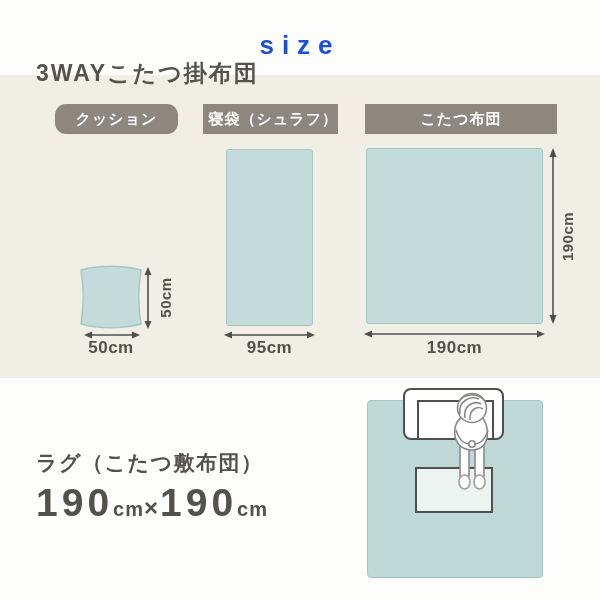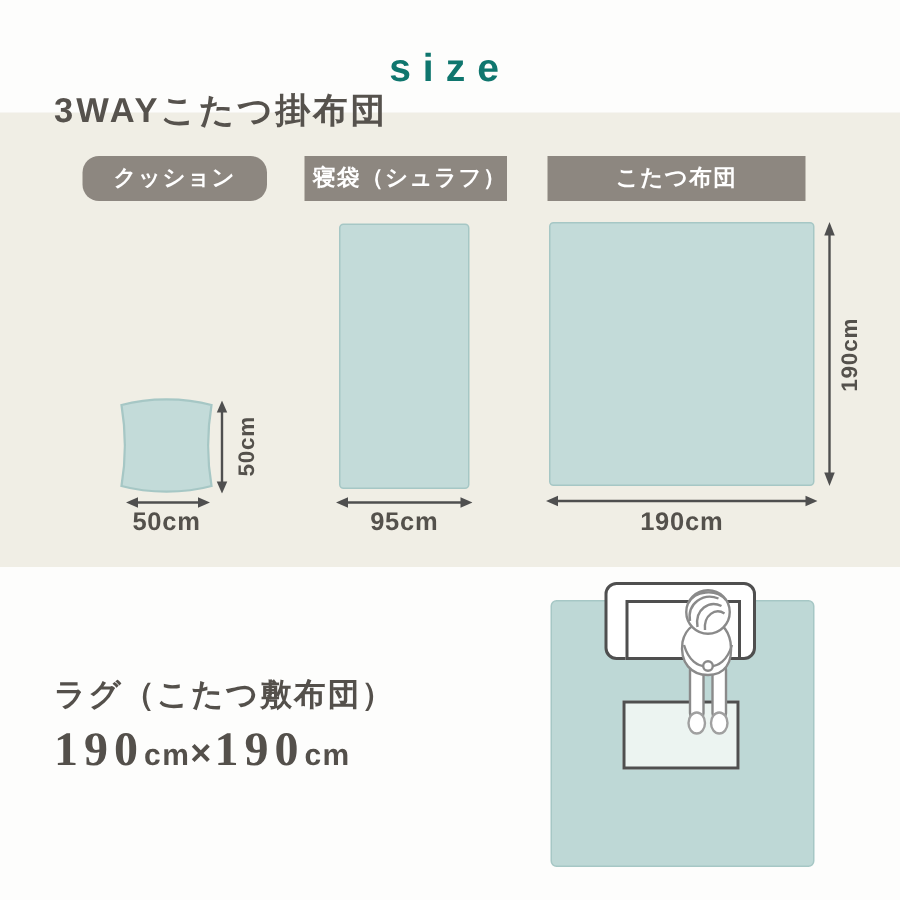--- a/index.html
+++ b/index.html
@@ -1,34 +1,34 @@
 <!DOCTYPE html>
 <html><head>
 <meta charset="utf-8">
 <style>
   * { margin:0; padding:0; box-sizing:border-box; }
   body { font-family:"Liberation Sans","DejaVu Sans",sans-serif; background:#ffffff; }
   #page { position:relative; width:600px; height:600px; background:#fdfdfc; overflow:hidden; }
 
   .size-title { position:absolute; top:30px; left:0; width:100%; text-align:center;
-    font-size:26px; font-weight:bold; letter-spacing:8px; color:#0f766e; }
+    font-size:26px; font-weight:bold; letter-spacing:8px; color:#1d4ed8; }
   .unit-note { position:absolute; top:38px; right:20px; font-size:13px;
     letter-spacing:1px; color:#55524e; }
   .futon-heading { position:absolute; top:58px; left:36px; font-size:23px;
     font-weight:bold; letter-spacing:2px; color:#56524d; z-index:2;text-align:center; }
 
   .beige-panel { position:absolute; top:75px; left:0; width:600px; height:303px;
     background:#f0eee5; z-index:0; }
 
   .badge { position:absolute; top:104px; height:30px; background:#8d8780; color:#ffffff;
     font-size:15px; font-weight:bold; letter-spacing:1px; text-align:center;
     line-height:30px; z-index:1; }
   .badge-cushion { left:55px; width:123px;border-radius:11px; }
   .badge-sleepbag { left:203px; width:135px;text-align:right; }
-  .badge-futon { left:365px; width:172px; }
+  .badge-futon { left:365px; width:192px; }
 
   .abs { position:absolute; z-index:1; }
 
   .teal-rect { position:absolute; background:#c3dbd9; border:1px solid #a6c7c5;
     border-radius:3px; z-index:1; }
   .rect-sleepbag { left:226px; top:149px; width:87px; height:177px; }
   .rect-futon { left:366px; top:148px; width:177px; height:176px; }
 
   .dim { position:absolute; color:#54514c; font-size:17px; font-weight:bold;
     letter-spacing:0.5px; text-align:center; z-index:1; }
@@ -36,21 +36,21 @@
   .dim-cushion-w { left:83px; top:338px; width:56px; }
   .dim-cushion-h { left:135px; top:289px; }
   .dim-sleepbag-w { left:226px; top:338px; width:87px; }
   .dim-futon-w { left:366px; top:338px; width:177px; }
   .dim-futon-h { left:537px; top:228px; }
 
   
   .rug-heading { position:absolute; top:449px; left:36px; font-size:21px;
     letter-spacing:1.5px; color:#54504b; font-weight:bold; }
   .rug-size { position:absolute; top:481px; left:36px; color:#54504b; font-weight:bold; }
-  .rug-size .num { font-size:32px; letter-spacing:4px;font-family:Liberation Serif, serif; }
+  .rug-size .num { font-size:39px; letter-spacing:4px; }
   .rug-size .unit { font-size:20px; letter-spacing:1px;margin-top:44px; }
   .rug-size .times { font-size:24px; letter-spacing:2px; }
 
   .rug-shape { position:absolute; left:367px; top:400px; width:176px; height:178px;
     background:#bed8d6; border:1px solid #a6c7c5; border-radius:4px; z-index:1; }
   .sofa-shape { position:absolute; left:403px; top:388px; width:101px; height:52px;
     background:#ffffff; border:2px solid #4f4f4f; border-radius:8px; z-index:2; }
   .sofa-seat { position:absolute; left:417px; top:400px; width:77px; height:40px;
     background:#ffffff; border:2px solid #4f4f4f; z-index:3; }
   .kotatsu-table { position:absolute; left:415px; top:467px; width:78px; height:46px;

